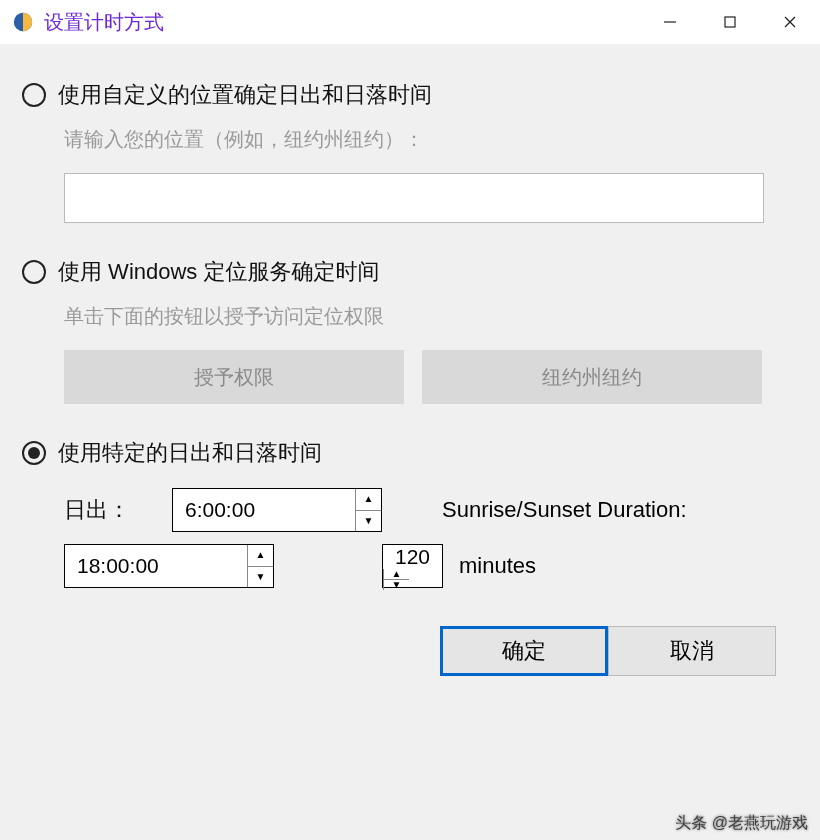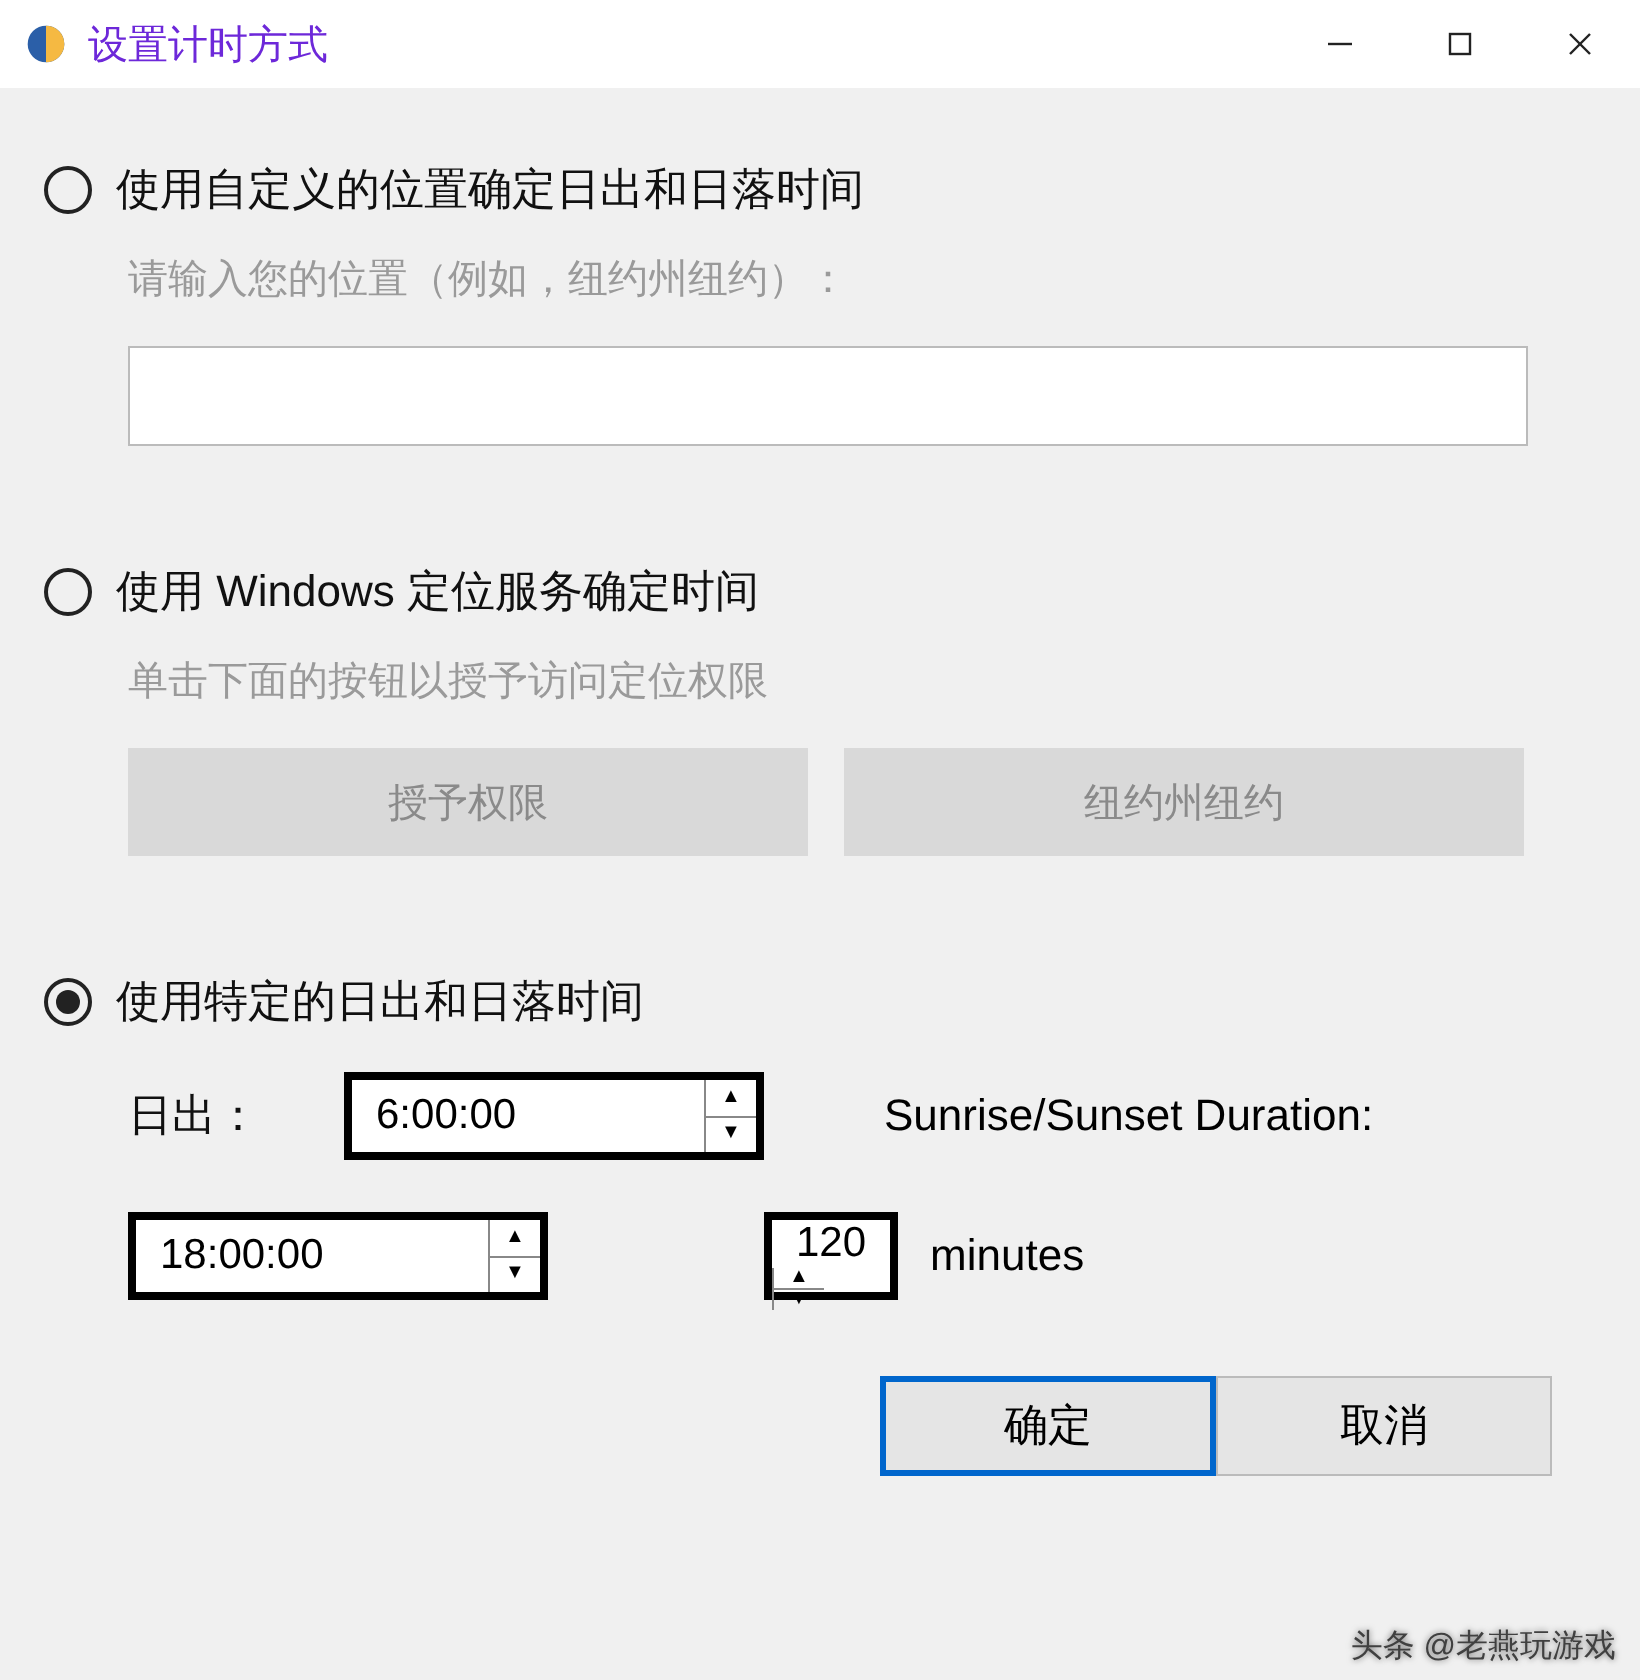--- a/index.html
+++ b/index.html
@@ -55,21 +55,21 @@
       background: #222;
       border-radius: 50%;
     }
     .option-label {
       font-size: 22px; color: #111;
     }
 
     .sub-block {
       padding-left: 42px;
       margin-top: 16px;
-      margin-bottom: 58px;
+      margin-bottom: 34px;
     }
     .hint {
       font-size: 20px;
       color: #9a9a9a;
       margin-bottom: 20px;
     }
     .text-input {
       width: 700px;
       height: 50px;
       border: 1px solid #bbb;
@@ -84,29 +84,29 @@
       background: #d9d9d9;
       border: none;
       font-size: 20px;
       color: #8a8a8a;
       cursor: pointer;
     }
 
     .time-grid {
       display: grid;
       grid-template-columns: 108px 210px 60px auto;
-      row-gap: 26px;
+      row-gap: 12px;
       align-items: center;
       margin-top: 20px;
     }
     .field-label { font-size: 22px; color: #111; }
 
     .spinner {
       display: flex;
-      border: 4px solid #000000;
+      border: 1px solid #000000;
       background: #fff;
       height: 44px;
       align-items: stretch;
     }
     .spinner .val {
       flex: 1;
       padding: 0 12px;
       font-size: 21px;
       display: flex; align-items: center;
       border: none; outline: none;

